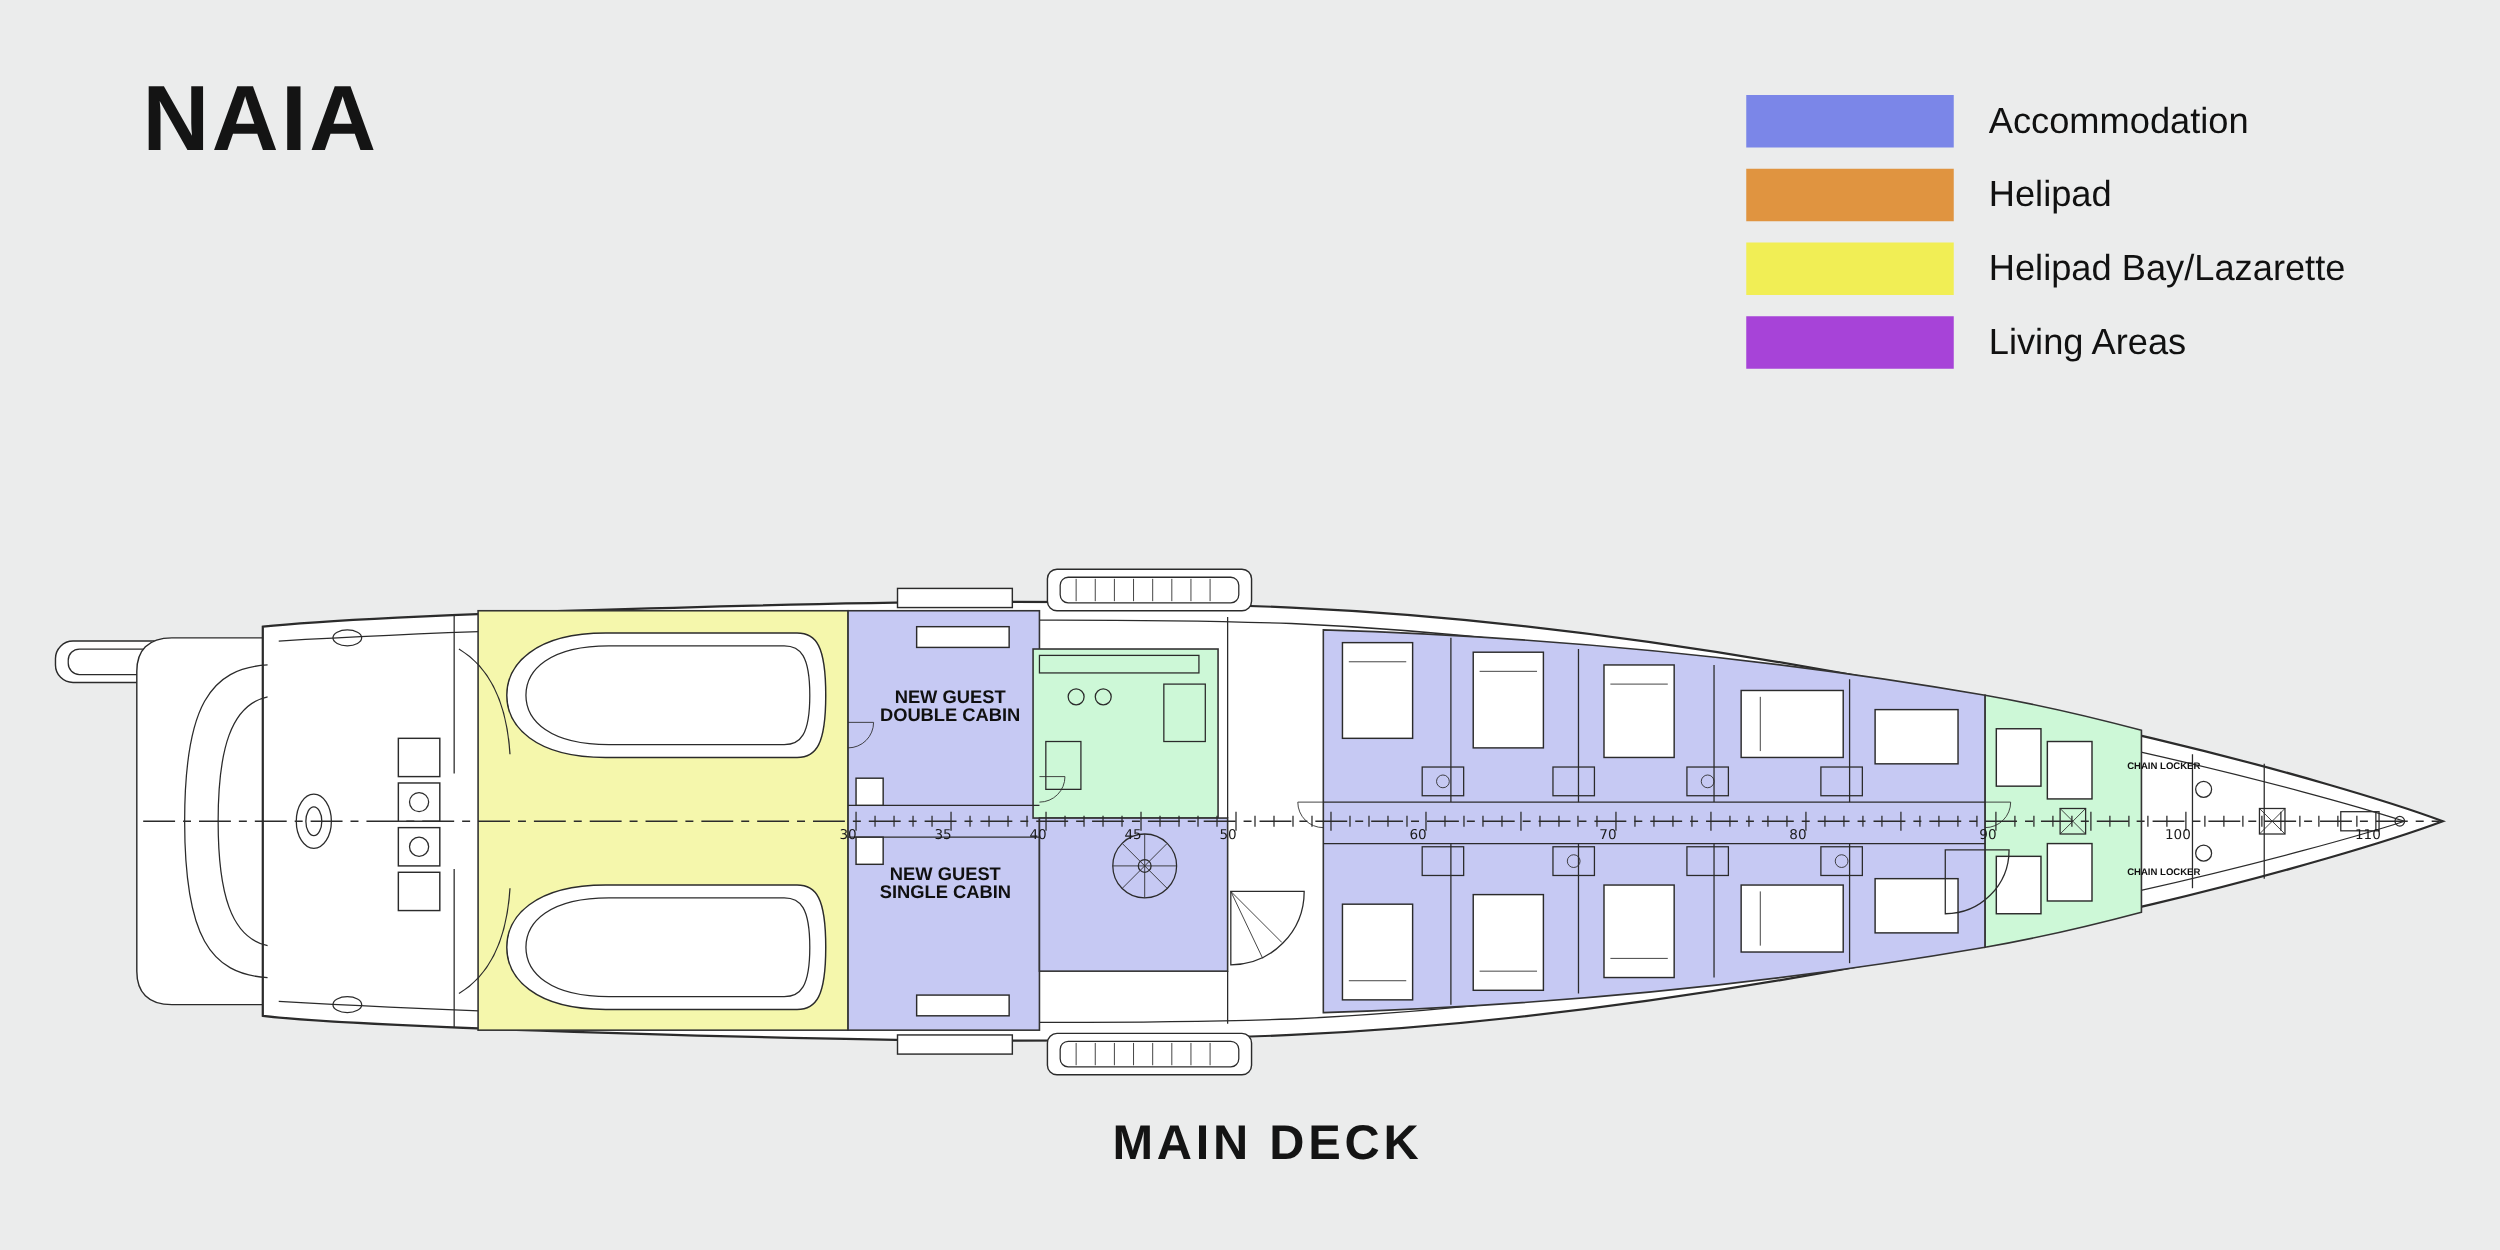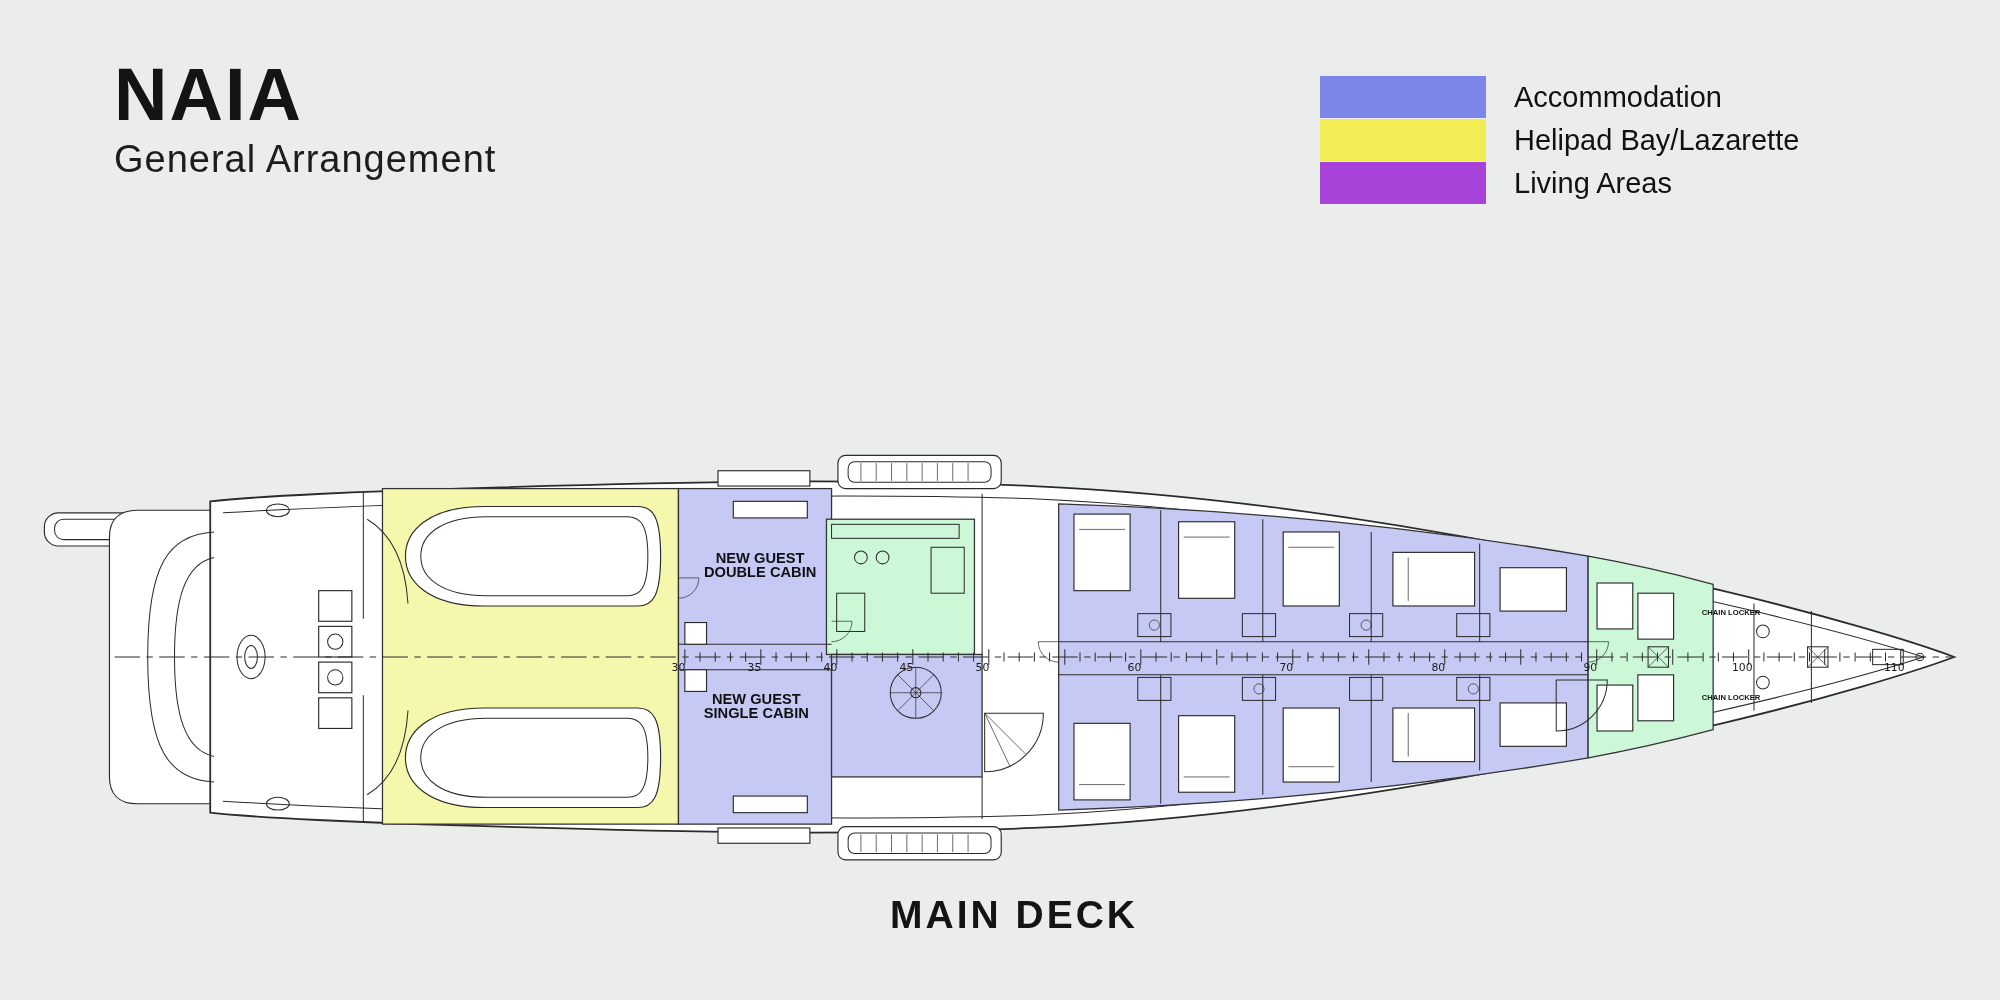--- a/index.html
+++ b/index.html
@@ -13,21 +13,21 @@
   
   .title-block{position:absolute;left:114px;top:56px;}
   .vessel-name{
     font-size:74px;font-weight:800;letter-spacing:2px;color:#141414;line-height:1.05;
   }
   .drawing-subtitle{
     font-size:38px;font-weight:400;letter-spacing:1px;color:#1d1d1d;margin-top:4px;
   }
 
   
-  .legend{position:absolute;left:1320px;top:76px;display:flex;flex-direction:column;gap:1px;}
+  .legend{position:absolute;left:1397px;top:76px;display:flex;flex-direction:column;gap:17px;}
   .legend-row{display:flex;align-items:center;height:42px;}
   .legend-swatch{width:166px;height:42px;display:inline-block;flex:0 0 auto;}
   .legend-label{margin-left:28px;font-size:29px;color:#111;white-space:nowrap;}
 
   
   .plan-wrap{position:absolute;left:38px;top:440px;width:1952px;height:434px;}
   .plan-wrap svg{display:block;width:1952px;height:434px;}
 
   .hull-line{fill:#ffffff;stroke:#2b2b2b;stroke-width:1.4;}
   .white-box{fill:#ffffff;stroke:#2b2b2b;stroke-width:0.9;}
@@ -49,27 +49,30 @@
     font-size:39px;font-weight:800;letter-spacing:3px;color:#141414;
   }
 </style>
 </head>
 <body style="background: rgb(235, 236, 236);">
 
 <div class="page">
 
   <div class="title-block">
     <div class="vessel-name">NAIA</div>
-    <div class="drawing-subtitle">General Arrangement</div>
   </div>
 
   <div class="legend" id="legend">
       <div class="legend-row">
         <span class="legend-swatch" style="background: rgb(123, 134, 232);"></span>
         <span class="legend-label">Accommodation</span>
+      </div>
+      <div class="legend-row">
+        <span class="legend-swatch" style="background: rgb(224, 148, 64);"></span>
+        <span class="legend-label">Helipad</span>
       </div>
       <div class="legend-row">
         <span class="legend-swatch" style="background: rgb(241, 238, 85);"></span>
         <span class="legend-label">Helipad Bay/Lazarette</span>
       </div>
       <div class="legend-row">
         <span class="legend-swatch" style="background: rgb(167, 67, 216);"></span>
         <span class="legend-label">Living Areas</span>
       </div>
     </div>

